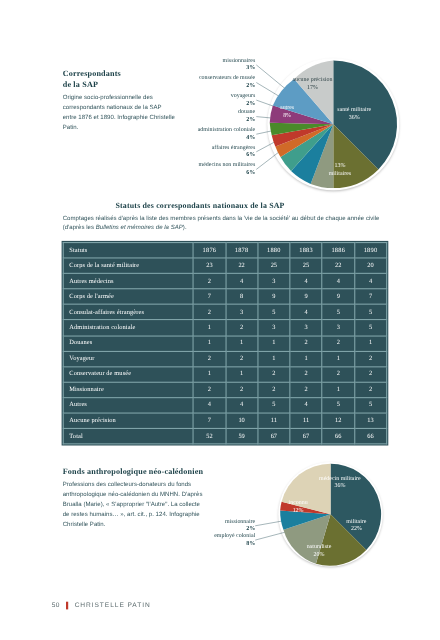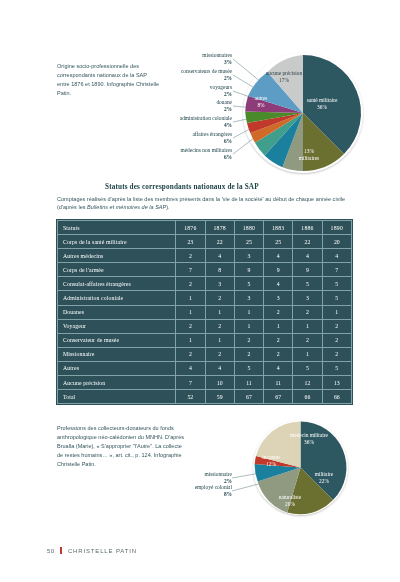--- a/index.html
+++ b/index.html
@@ -164,20 +164,24 @@
   }
 </style>
 </head>
 <body>
 
 <div class="page">
 
   <div class="block-top">
 
     <div class="caption-top">
+      <div class="sec-title">
+        <span>Correspondants</span><br>
+        <span>de la SAP</span>
+      </div>
       <div class="sec-body">Origine socio-professionnelle des correspondants nationaux de la SAP entre 1876 et 1890. Infographie Christelle Patin.</div>
     </div>
 
     <svg class="leaders" width="400" height="142">
       <g stroke="#4a6b72" stroke-width="0.45" fill="none">
         <line x1="233" y1="15" x2="284" y2="57"></line>
         <line x1="233" y1="31" x2="281" y2="60"></line>
         <line x1="233" y1="47" x2="278" y2="63"></line>
         <line x1="233" y1="62" x2="276" y2="66"></line>
         <line x1="233" y1="78" x2="275" y2="69"></line>
@@ -387,20 +391,21 @@
           <td class="num">66</td>
           <td class="num">66</td>
         </tr>
       </tbody>
     </table>
   </div>
 
   <div class="block-bottom">
 
     <div class="caption-bottom">
+      <div class="sec-title">Fonds anthropologique néo-calédonien</div>
       <div class="sec-body">Professions des collecteurs-donateurs du fonds anthropologique néo-calédonien du MNHN. D'après Brualla (Marie), « S'approprier "l'Autre". La collecte de restes humains… », art. cit., p. 124. Infographie Christelle Patin.</div>
     </div>
 
     <svg class="leaders" width="400" height="115">
       <g stroke="#4a6b72" stroke-width="0.45" fill="none">
         <line x1="232" y1="68" x2="266" y2="62"></line>
         <line x1="232" y1="81" x2="266" y2="72"></line>
       </g>
     </svg>
 

